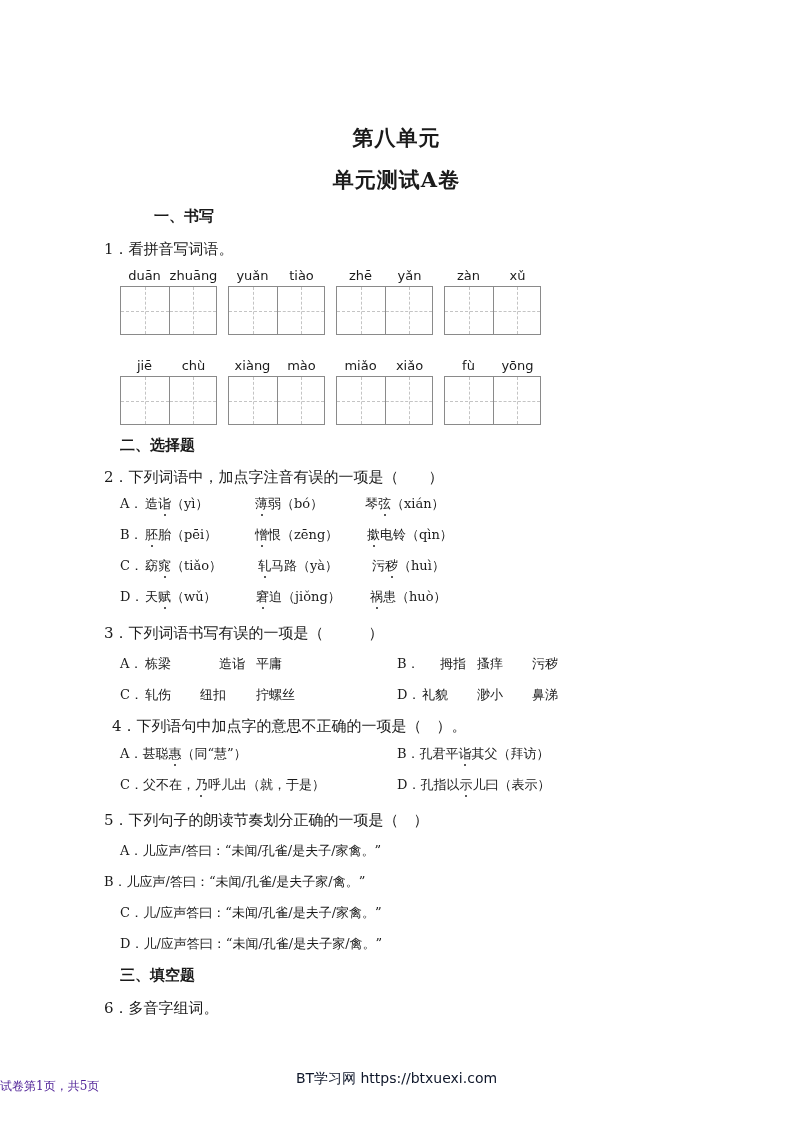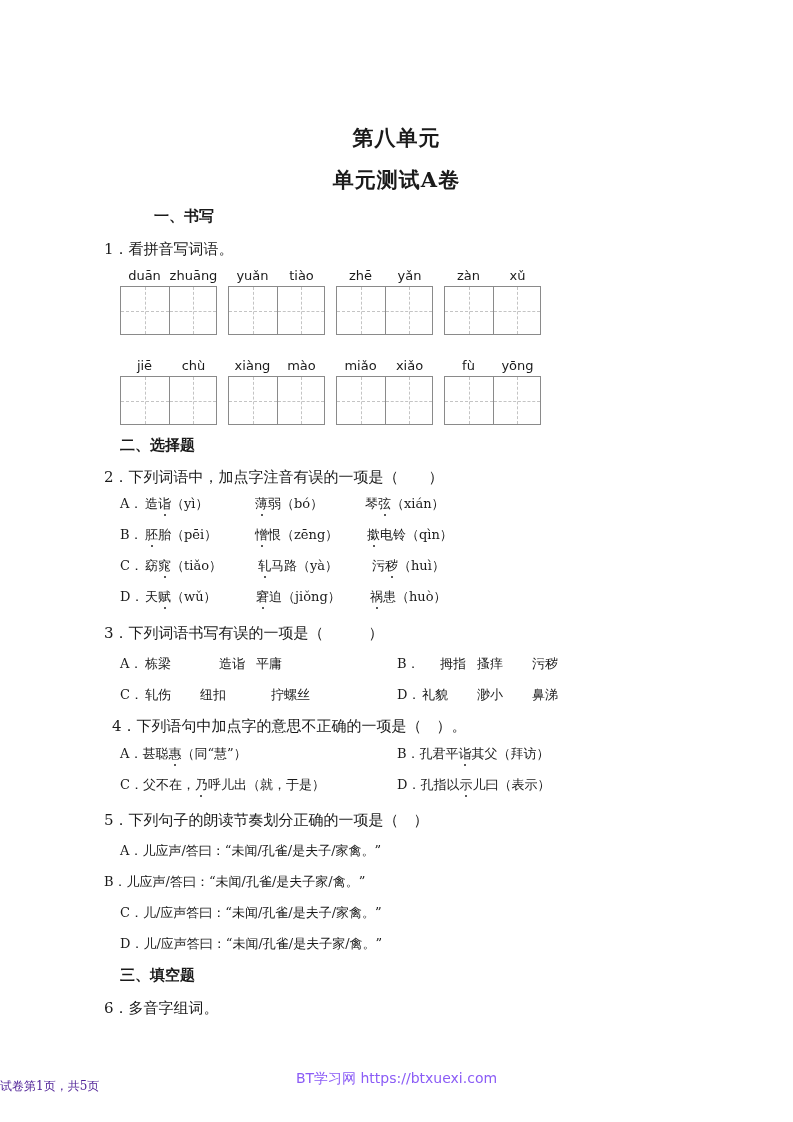--- a/index.html
+++ b/index.html
@@ -13,21 +13,21 @@
   .opt { font-size: 13px; white-space: nowrap; }
   .grid-box { position: absolute; width: 97px; height: 49px; border: 1px solid #8a8a8a; box-sizing: border-box; display: flex; }
   .cell { position: relative; width: 50%; height: 100%; box-sizing: border-box; }
   .cell + .cell { border-left: 1px solid #8a8a8a; }
   .cell::before { content: ""; position: absolute; left: 50%; top: 0; bottom: 0; border-left: 1px dashed #c4c4c4; }
   .cell::after { content: ""; position: absolute; top: 50%; left: 0; right: 0; border-top: 1px dashed #c4c4c4; }
   .py { position: absolute; width: 49px; text-align: center; font-family: "DejaVu Sans", "Liberation Sans", sans-serif; font-size: 13px; }
   .dot { position: relative; display: inline-block; }
   .dot::after { content: ""; position: absolute; left: 50%; bottom: -3px; width: 2px; height: 2px; background: #222; border-radius: 50%; transform: translateX(-50%); }
   .footer-page { left: 0; width: 793px; top: 1078px; text-align: left; font-size: 12px; color: #4c1d95; }
-  .watermark { left: 0; width: 793px; top: 1070px; text-align: center; font-family: "DejaVu Sans", "Liberation Sans", sans-serif; font-size: 14px; color: #8b5cf6; }
+  .watermark { left: 0; width: 793px; top: 1070px; text-align: center; font-family: "DejaVu Sans", "Liberation Sans", sans-serif; font-size: 14px; color: #0f172a; }
 </style>
 </head>
 <body>
 
 <div class="abs title1">第八单元</div>
 <div class="abs title2">单元测试A卷</div>
 
 <div class="abs section" style="top:207px;margin-left:34px;">一、书写</div>
 <div class="abs q" style="top:240px;">1．看拼音写词语。</div>
 
@@ -131,21 +131,21 @@
 <div class="abs opt" style="left:256px;top:655px;">平庸</div>
 
 <div class="abs opt" style="left:397px;top:655px;"><span>B．</span></div>
 <div class="abs opt" style="left:422px;top:655px;margin-left:18px;">拇指</div>
 <div class="abs opt" style="left:477px;top:655px;">搔痒</div>
 <div class="abs opt" style="left:532px;top:655px;">污秽</div>
 
 <div class="abs opt" style="left:120px;top:686px;"><span>C．</span></div>
 <div class="abs opt" style="left:145px;top:686px;">轧伤</div>
 <div class="abs opt" style="left:200px;top:686px;">纽扣</div>
-<div class="abs opt" style="left:256px;top:686px;margin-left:15px;">拧螺丝</div>
+<div class="abs opt" style="left:256px;top:686px;">拧螺丝</div>
 
 <div class="abs opt" style="left:397px;top:686px;"><span>D．</span></div>
 <div class="abs opt" style="left:422px;top:686px;">礼貌</div>
 <div class="abs opt" style="left:477px;top:686px;">渺小</div>
 <div class="abs opt" style="left:532px;top:686px;">鼻涕</div>
 
 <div class="abs q" style="top:717px;margin-left:8px;">4．下列语句中加点字的意思不正确的一项是（　）。</div>
 
 <div class="abs opt" style="left:120px;top:745px;"><span>A．</span><span>甚聪</span><span class="dot">惠</span><span>（同“慧”）</span></div>
 <div class="abs opt" style="left:397px;top:745px;"><span>B．</span><span>孔君平</span><span class="dot">诣</span><span>其父（拜访）</span></div>

